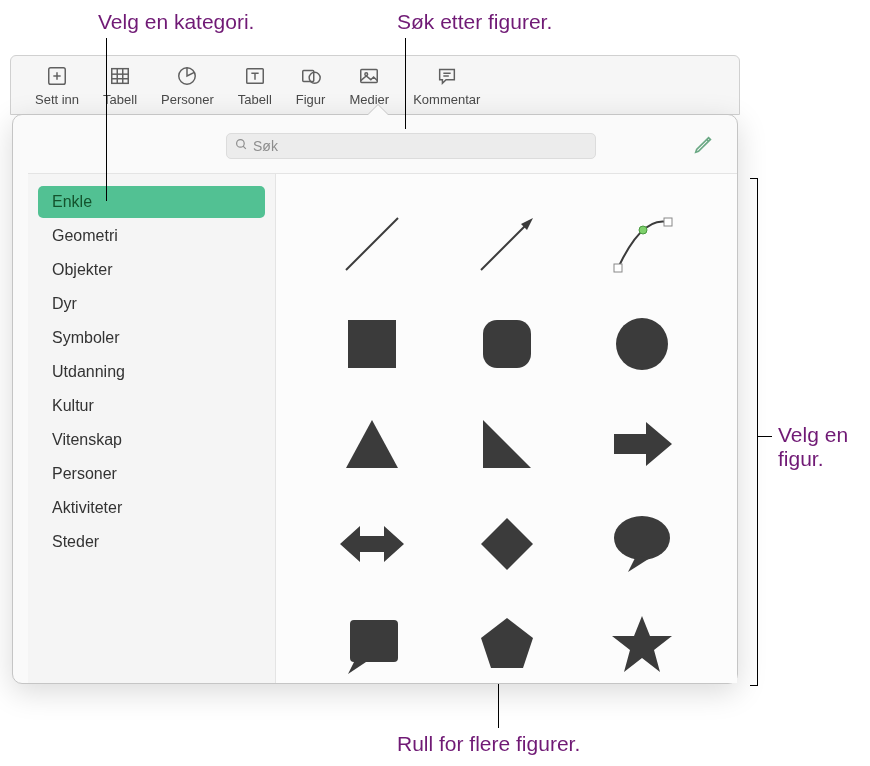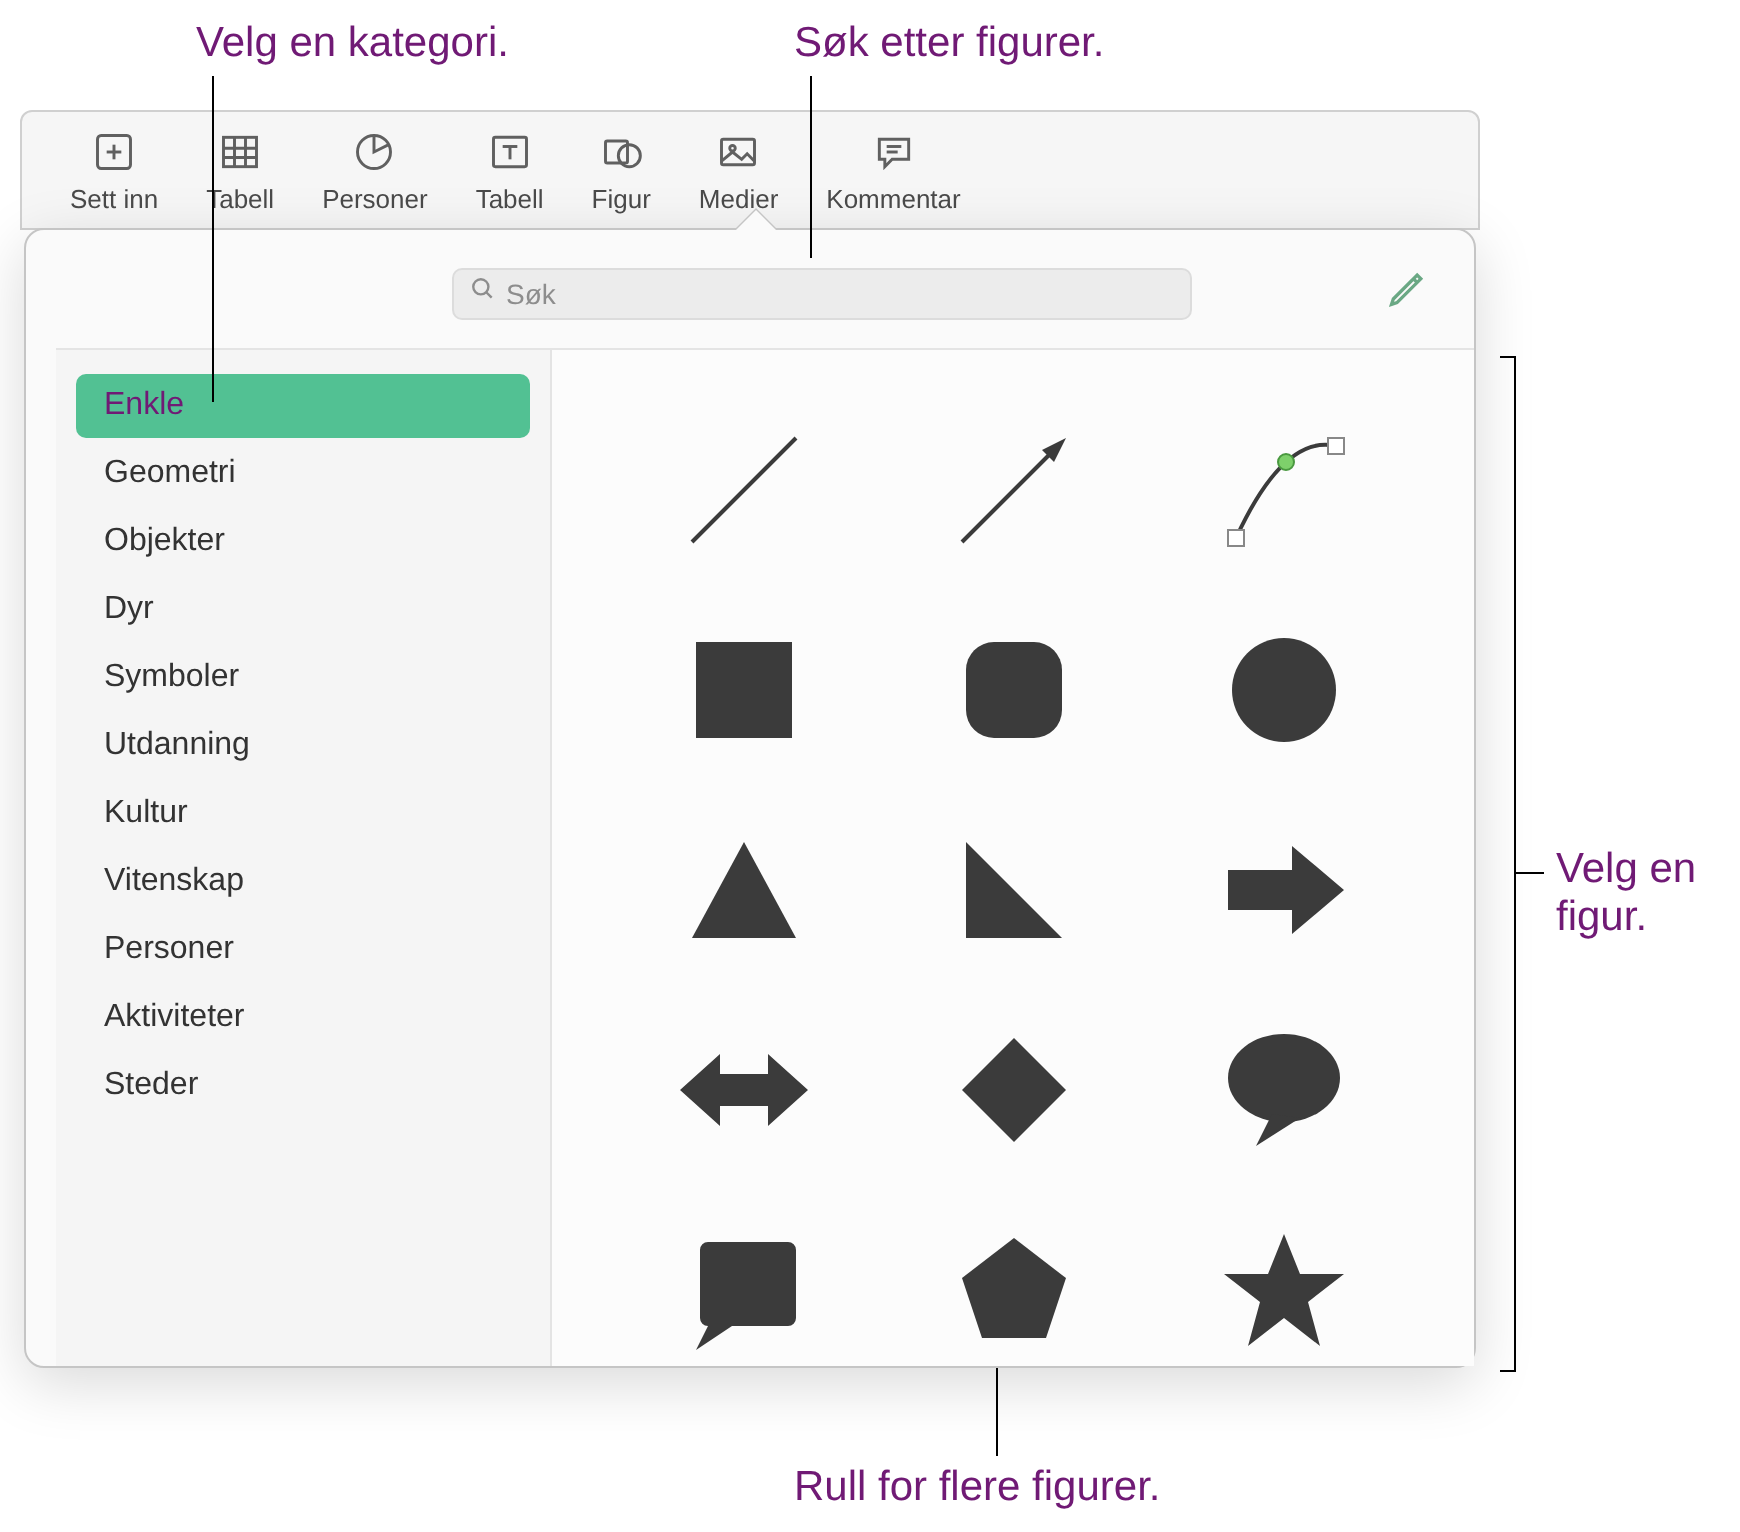--- a/index.html
+++ b/index.html
@@ -134,21 +134,21 @@
     .sidebar-item {
       padding: 7px 14px;
       font-size: 16px;
       color: #333;
       border-radius: 5px;
       cursor: pointer;
       margin-bottom: 2px;
     }
     .sidebar-item.selected {
       background: #52c193;
-      color: #701a75;
+      color: #14532d;
       font-weight: 500;
     }
     .shapes-grid {
       flex: 1;
       padding: 20px 28px;
       display: grid;
       grid-template-columns: repeat(3, 1fr);
       grid-auto-rows: 100px;
       gap: 0;
       align-items: center;

